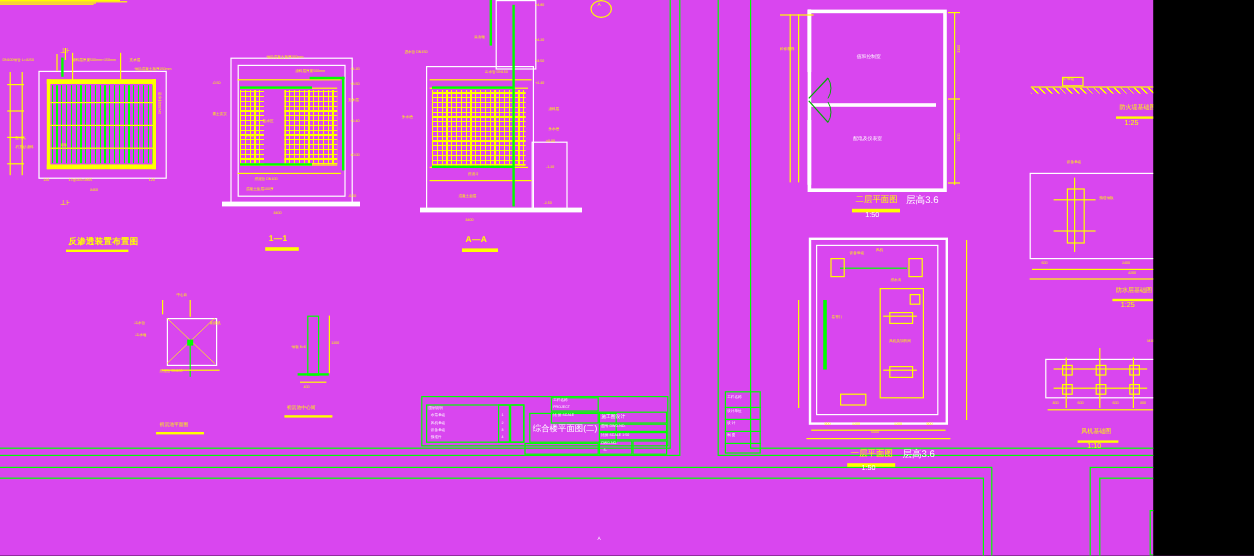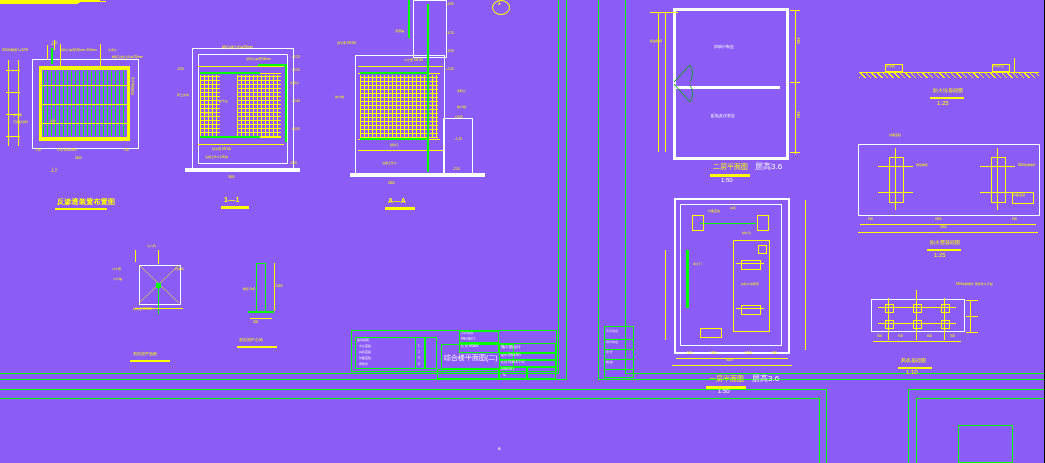--- a/index.html
+++ b/index.html
@@ -1,18 +1,18 @@
 <!DOCTYPE html>
 <html><head>
 <meta charset="utf-8">
 <style>
   html,body{margin:0;padding:0;background:#000;}
   body{width:1045px;height:463px;overflow:hidden;
        font-family:"Liberation Sans","DejaVu Sans",sans-serif;}
-  #stage{position:relative;width:1044px;height:463px;background:#8b5cf6;overflow:hidden;text-align:right;}
+  #stage{position:relative;width:961px;height:463px;background:#d946ef;overflow:hidden;text-align:right;}
 
   
   .ln{position:absolute;}          
   .rect{position:absolute;border-style:solid;}
   .txt{position:absolute;white-space:nowrap;line-height:1;}
   .ylw{color:#ffff00;}
   .wht{color:#ffffff;}
 
   .y{background:#ffff00;}
   .g{background:#00ff00;}

